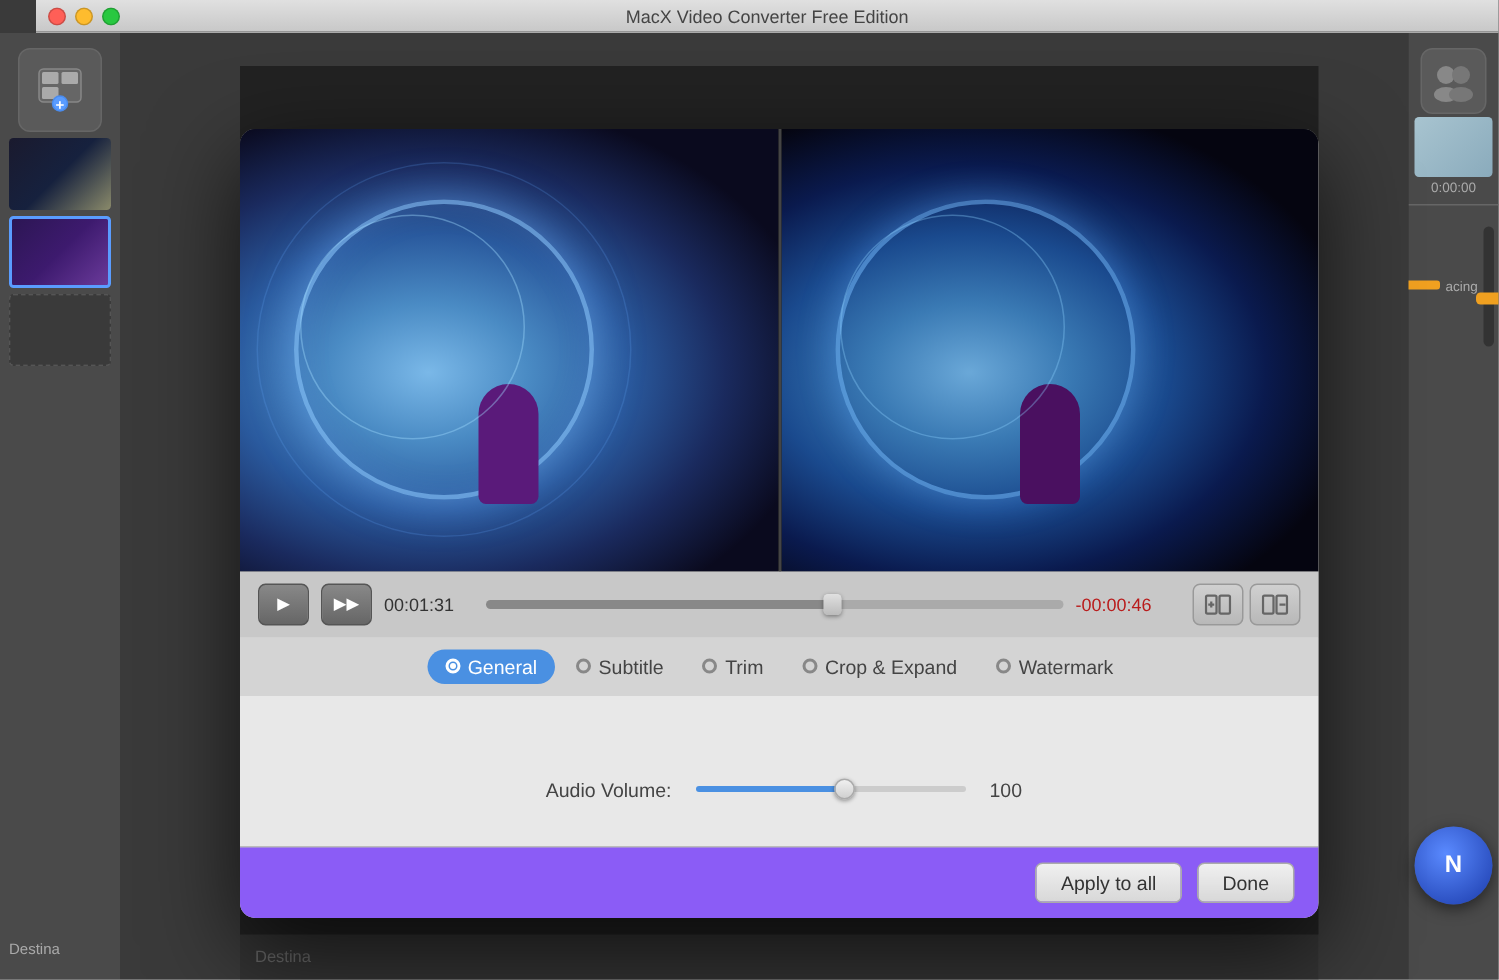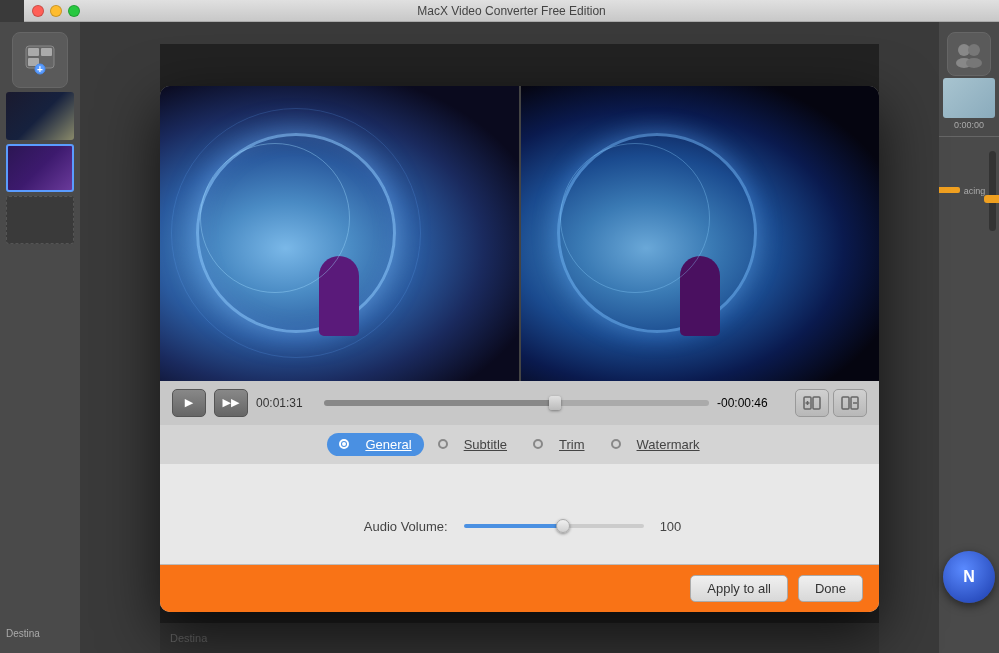--- a/index.html
+++ b/index.html
@@ -206,21 +206,21 @@
       width: 12px; height: 14px;
       background: linear-gradient(to bottom, #e0e0e0, #bbb);
       border-radius: 3px;
       top: -4px;
       left: 60%;
       transform: translateX(-50%);
       box-shadow: 0 1px 3px rgba(0,0,0,0.4);
     }
     .time-remaining {
       font-size: 12px;
-      color: #000000;
+      color: #b91c1c;
       min-width: 70px;
     }
     .crop-btns {
       display: flex;
       gap: 4px;
     }
     .crop-btn {
       width: 34px; height: 28px;
       background: linear-gradient(to bottom, #d0d0d0, #b8b8b8);
       border-radius: 5px;
@@ -238,27 +238,26 @@
       background: #d4d4d4;
       padding: 8px 12px;
       display: flex;
       align-items: center;
       justify-content: center;
       gap: 2px;
     }
     .tab-item {
       display: flex;
       align-items: center;
-      gap: 16px;
+      gap: 5px;
       padding: 4px 12px;
       border-radius: 12px;
       cursor: pointer;
       font-size: 13px;
       color: #444;
-      text-decoration: underline;
     }
     .tab-item.active {
       background: #4a90e2;
       color: white;
     }
     .tab-radio {
       width: 10px; height: 10px;
       border-radius: 50%;
       border: 2px solid currentColor;
       display: flex;
@@ -316,21 +315,21 @@
       box-shadow: 0 1px 3px rgba(0,0,0,0.4);
       border: 1px solid #aaa;
     }
     .av-value {
       font-size: 13px;
       color: #444;
     }
 
     
     .modal-footer {
-      background: #f97316;
+      background: #8b5cf6;
       padding: 10px 16px;
       display: flex;
       justify-content: flex-end;
       gap: 10px;
       border-top: 1px solid #bbb;
     }
     .footer-btn {
       padding: 5px 16px;
       border-radius: 5px;
       font-size: 13px;
@@ -529,20 +528,24 @@
           <div class="tab-item">
             <div class="tab-radio-empty"></div>
             <span>Subtitle</span>
           </div>
           <div class="tab-item">
             <div class="tab-radio-empty"></div>
             <span>Trim</span>
           </div>
           <div class="tab-item">
             <div class="tab-radio-empty"></div>
+            <span>Crop &amp; Expand</span>
+          </div>
+          <div class="tab-item">
+            <div class="tab-radio-empty"></div>
             <span>Watermark</span>
           </div>
         </div>
 
         <div class="content-area">
           <div class="audio-volume-row">
             <span class="av-label">Audio Volume:</span>
             <div class="slider-track">
               <div class="slider-thumb"></div>
             </div>

